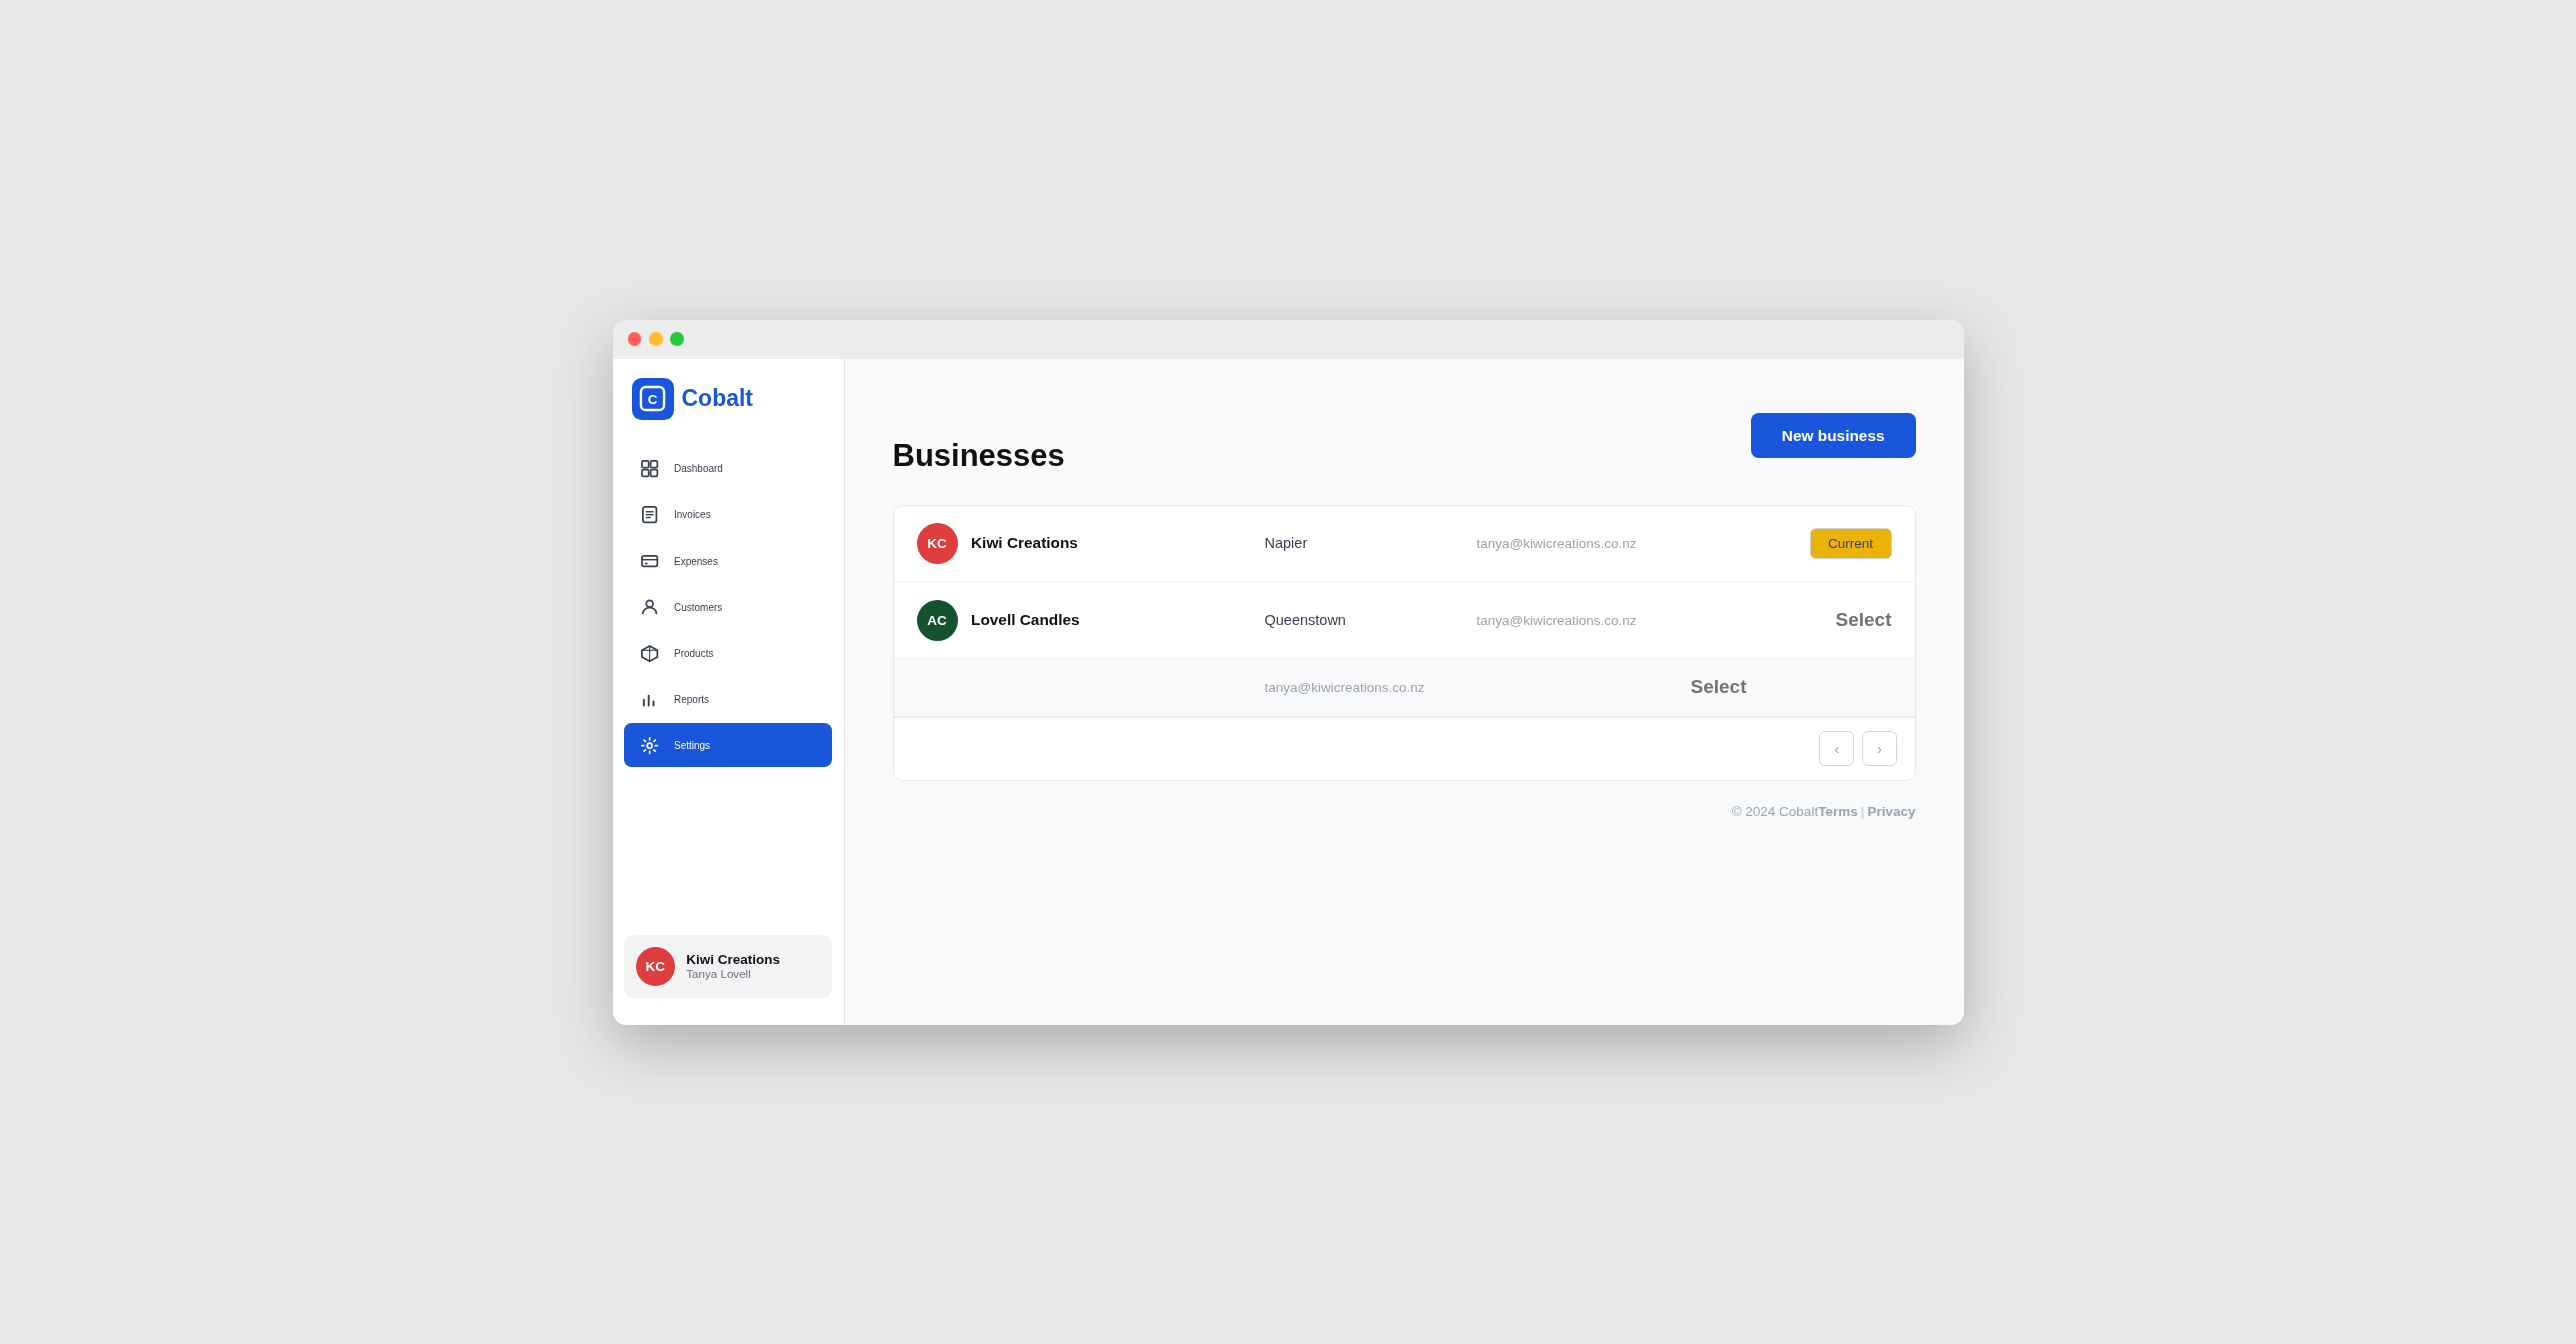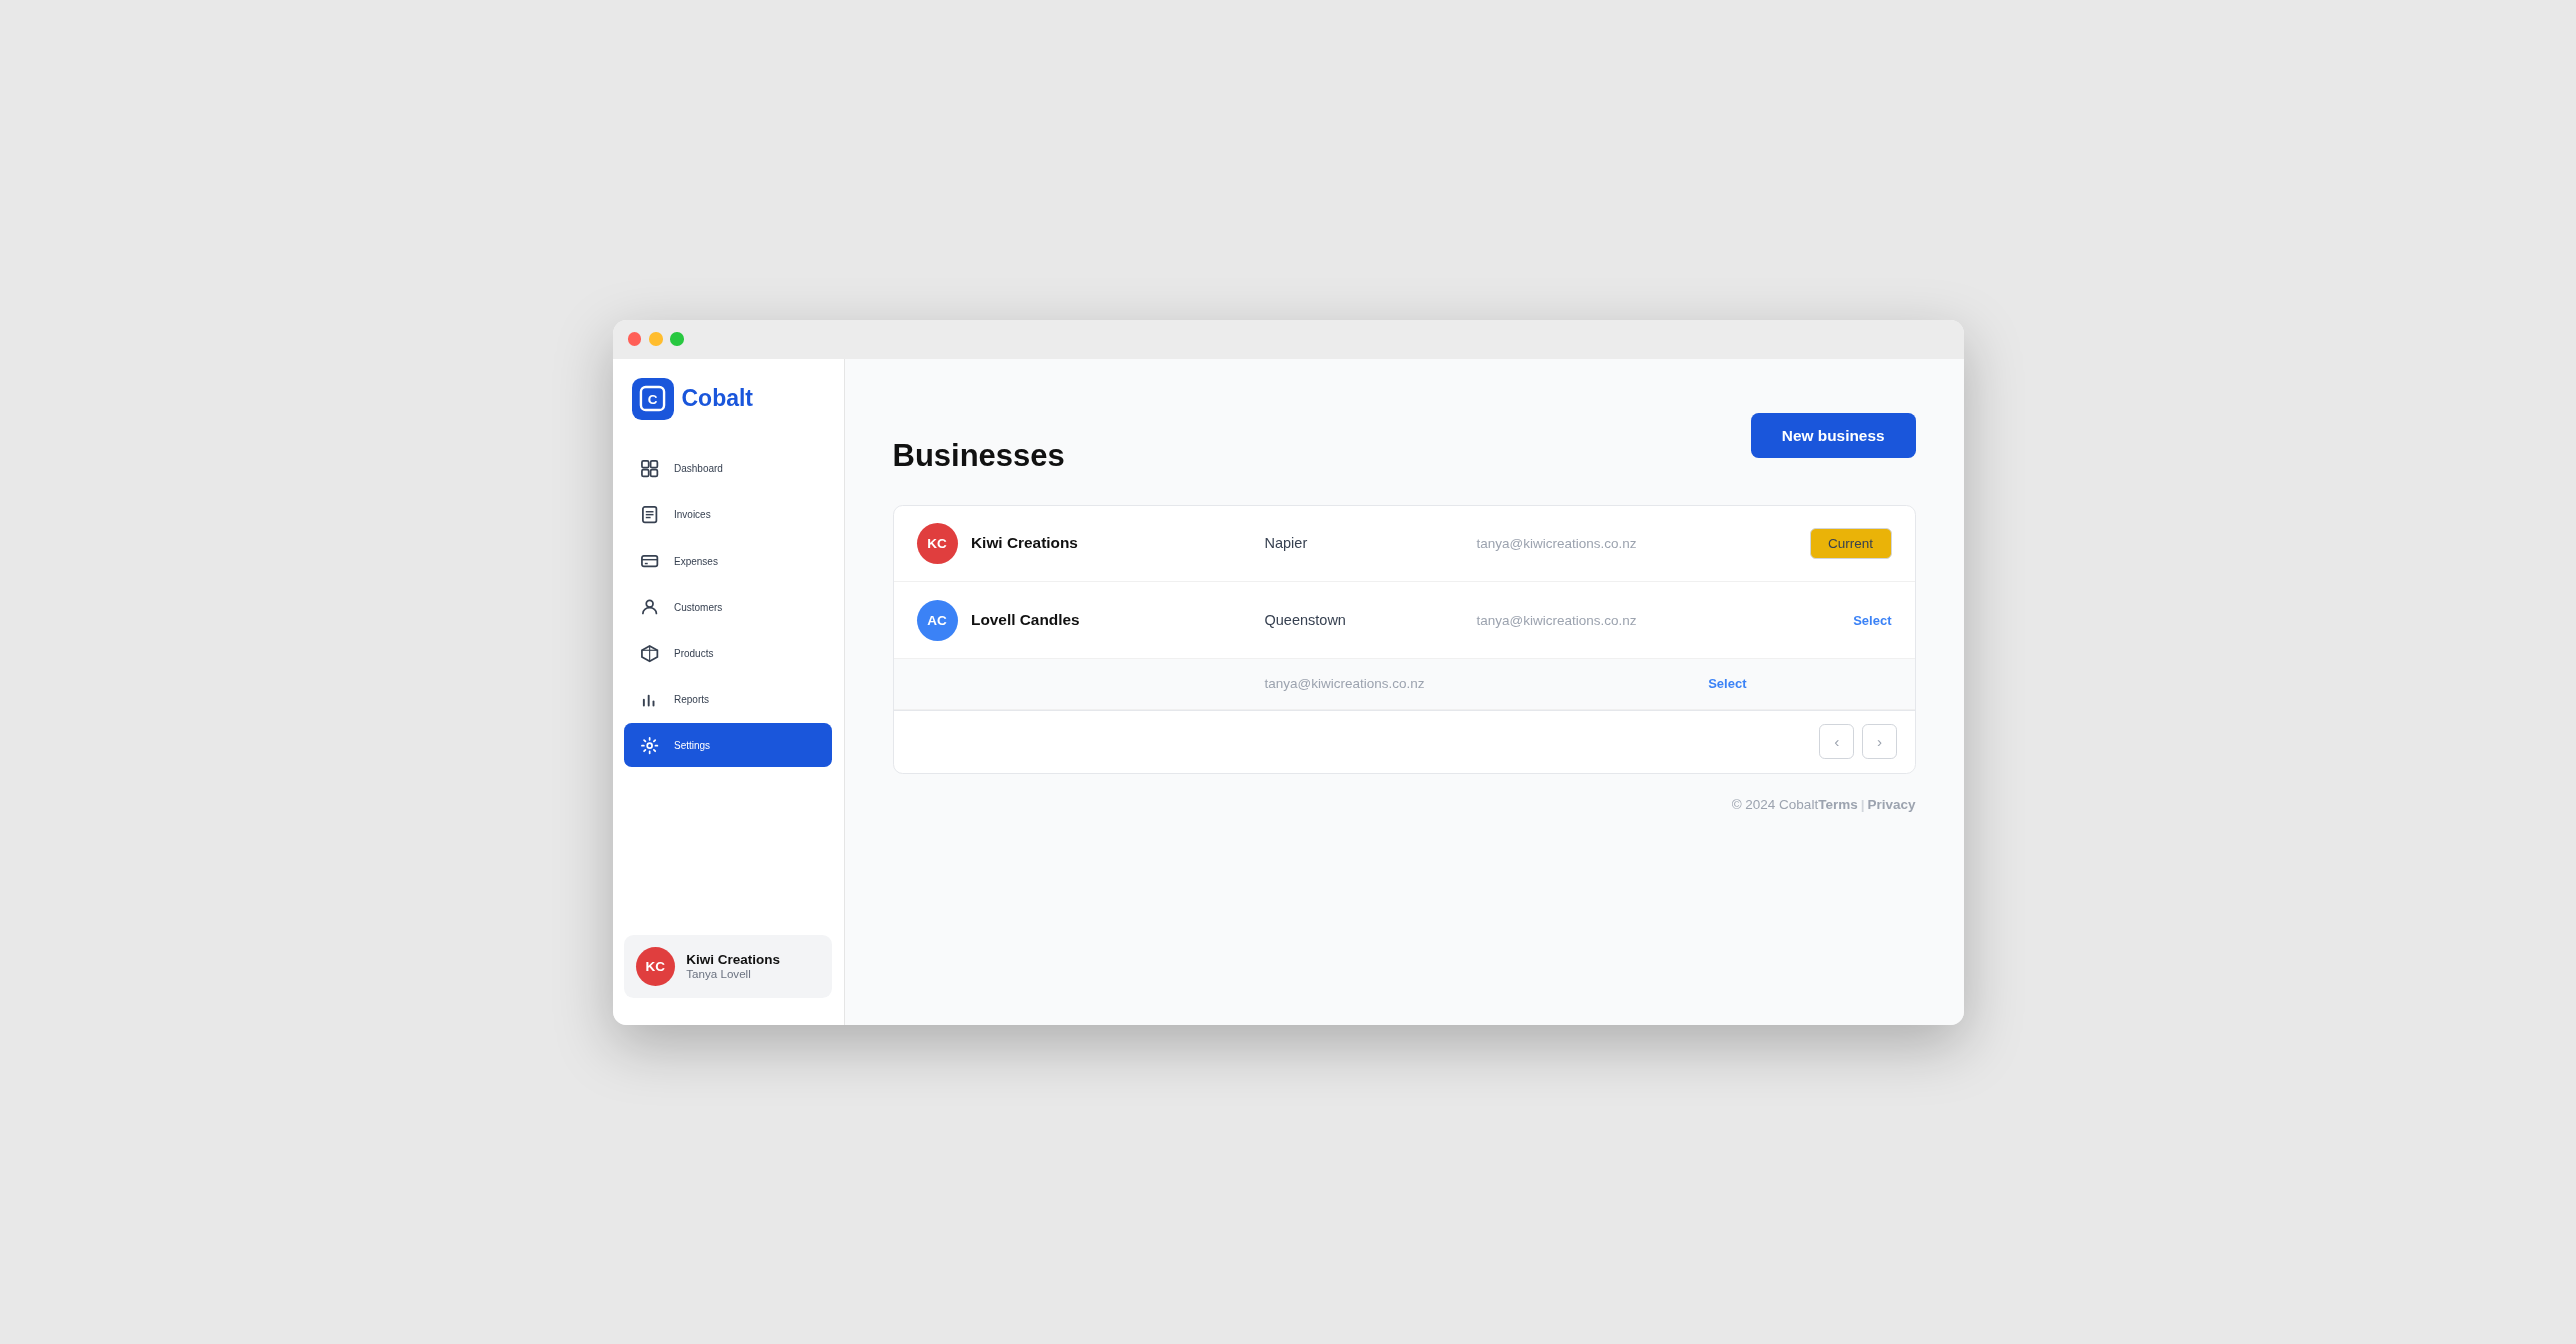--- a/index.html
+++ b/index.html
@@ -195,21 +195,21 @@
       border-radius: 50%;
       display: flex;
       align-items: center;
       justify-content: center;
       color: white;
       font-weight: 700;
       font-size: 13.5px;
       flex-shrink: 0;
     }
     .biz-avatar.kc { background: #e03e3e; }
-    .biz-avatar.ac { background: #3b82f6; }
+    .biz-avatar.ac { background: #14532d; }
     .biz-avatar.rr { background: #6366f1; }
     .biz-name {
       font-weight: 700;
       font-size: 15.4px;
       color: #111;
     }
     .biz-name.archived { color: #9ca3af; font-weight: 400; }
     .location-cell {
       font-size: 14.5px;
       color: #374151;
@@ -229,22 +229,22 @@
       border-radius: 5.8px;
       padding: 6.8px 17.4px;
       font-size: 13.5px;
       font-weight: 500;
       color: #374151;
       cursor: pointer;
     }
     .btn-select {
       background: none;
       border: none;
-      color: #3b82f6;
-      font-size: 13px;
+      color: #737373;
+      font-size: 19px;
       font-weight: 600;
       cursor: pointer;
     }
     .pagination {
       display: flex;
       justify-content: flex-end;
       padding: 13.5px 17.4px;
       gap: 7.7px;
       border-top: 1px solid #e5e7eb;
     }

